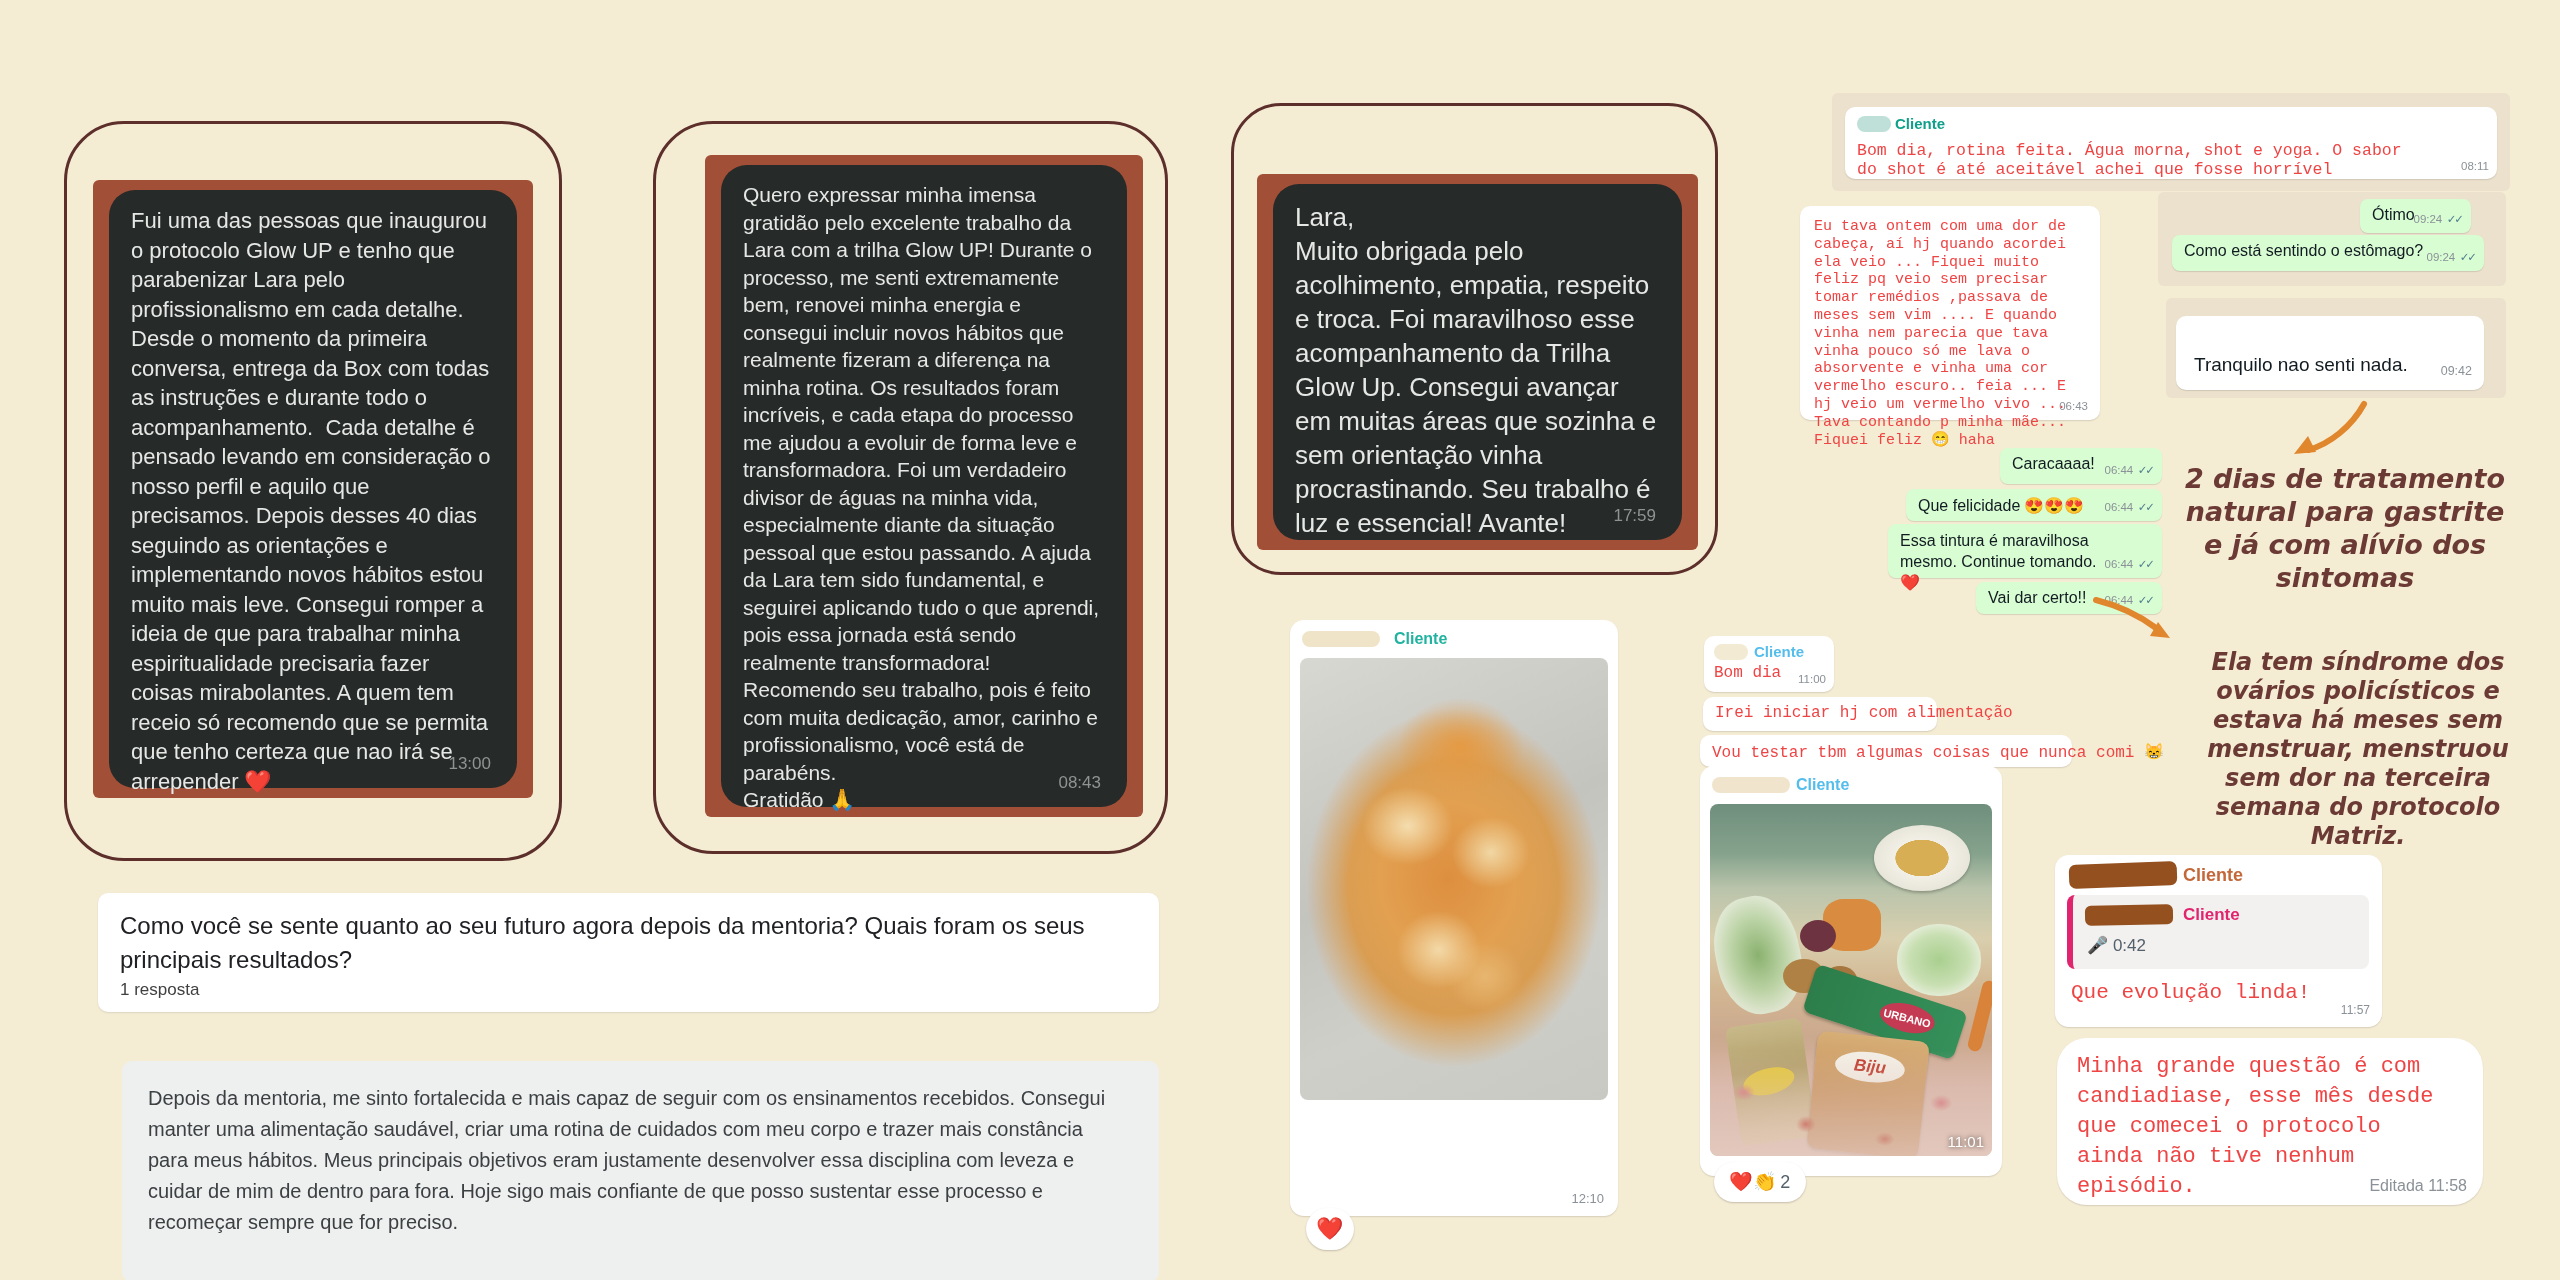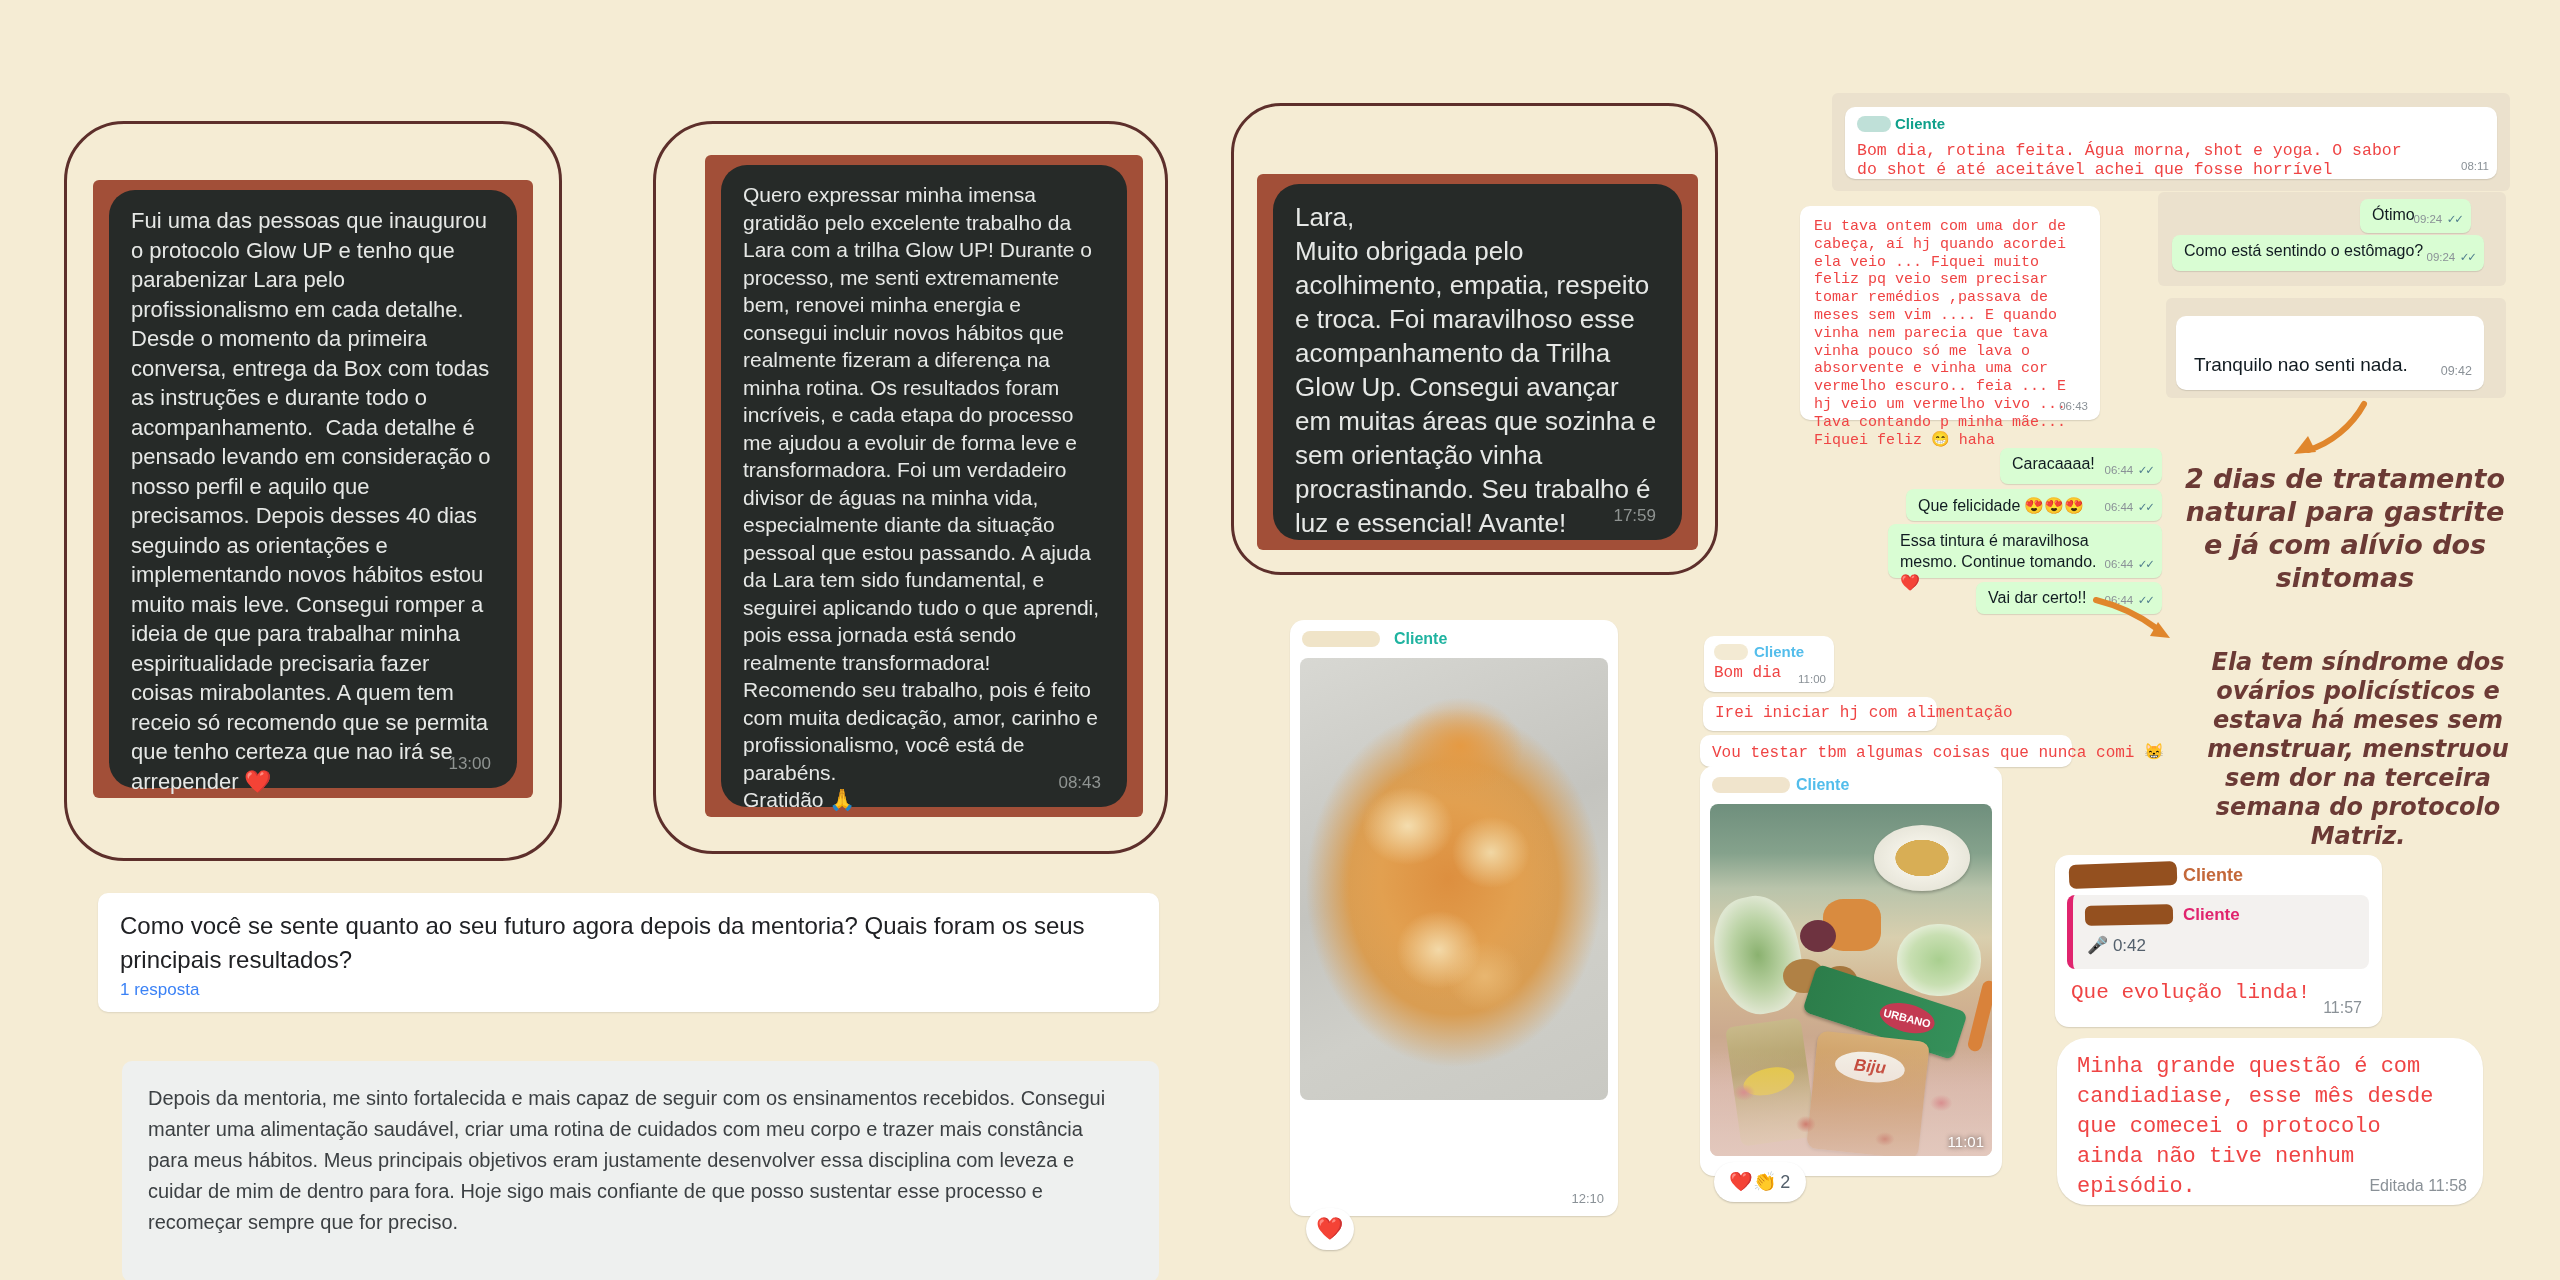--- a/index.html
+++ b/index.html
@@ -15,21 +15,21 @@
   .f3{left:1257px;top:174px;width:441px;height:376px;}
   .dark{position:absolute;inset:10px 16px;background:#262a28;border-radius:26px;}
   .dark-text{position:absolute;left:22px;right:22px;top:16px;color:#e6e8e6;white-space:pre-wrap;}
   .t1 .dark-text{font-size:22px;line-height:29.5px;}
   .t2 .dark-text{font-size:21px;line-height:27.5px;}
   .t3 .dark-text{font-size:26px;line-height:34px;}
   .dark-time{position:absolute;right:26px;bottom:14px;color:#8f9492;font-size:17px;}
   
   .formq{position:absolute;left:98px;top:893px;width:1061px;height:119px;background:#ffffff;border-radius:10px;box-shadow:0 1px 2px rgba(0,0,0,.10);}
   .formq .q{position:absolute;left:22px;top:16px;width:990px;font-size:24px;line-height:34px;color:#202124;}
-  .formq .r{position:absolute;left:22px;bottom:12px;font-size:17px;color:#3b82f6;}
+  .formq .r{position:absolute;left:22px;bottom:12px;font-size:17px;color:#404040;}
   .forma{position:absolute;left:122px;top:1061px;width:1037px;height:221px;background:#eef0ef;border-radius:10px;}
   .forma .a{position:absolute;left:26px;top:22px;width:980px;font-size:20px;line-height:31px;color:#3c4043;}
   
   .wa-strip{position:absolute;background:#ebe1cd;border-radius:6px;}
   .bub{position:absolute;background:#ffffff;border-radius:10px;box-shadow:0 1px 1.5px rgba(0,0,0,.13);}
   .sender{font-weight:bold;font-size:15px;}
   .blob{display:inline-block;width:78px;height:16px;border-radius:8px;background:#f0e4c8;vertical-align:-2px;margin-right:6px;}
   .msg{color:#ef4444;font-size:16px;font-family:Liberation Mono, monospace;}
   .wt{color:#8a9197;font-size:11.5px;white-space:nowrap;}
   .tick{color:#53818f;font-size:11.5px;letter-spacing:-2px;}
@@ -124,21 +124,21 @@
   .groc-react .cnt{color:#54606c;font-size:18px;margin-left:3px;}
   
   .bub-voice{left:2055px;top:855px;width:327px;height:172px;border-radius:14px;}
   .bub-voice .sender{position:absolute;left:128px;top:10px;color:#c4683a;font-size:18px;}
   .v-scrib{position:absolute;left:14px;top:8px;width:108px;height:24px;background:#94501f;border-radius:7px;transform:rotate(-2deg);}
   .quote{position:absolute;left:12px;top:40px;width:296px;height:74px;background:#f3f1ef;border-radius:8px;border-left:6px solid #e0246e;}
   .quote .q-scrib{position:absolute;left:12px;top:10px;width:88px;height:20px;background:#94501f;border-radius:6px;transform:rotate(-1deg);}
   .quote .sender{position:absolute;left:110px;top:10px;color:#e0246e;font-size:17px;}
   .quote .vrow{position:absolute;left:14px;top:40px;font-size:17px;color:#54606c;}
   .bub-voice .msg{position:absolute;left:16px;top:126px;font-size:21px;}
-  .bub-voice .wt{position:absolute;right:20px;bottom:10px;font-size:16px;margin-top:28px;}
+  .bub-voice .wt{position:absolute;right:12px;bottom:10px;font-size:12px;margin-top:28px;}
   
   .bub-cand{left:2057px;top:1038px;width:426px;height:167px;border-radius:30px;}
   .bub-cand .msg{position:absolute;left:20px;top:14px;width:370px;font-size:22px;line-height:30px;}
   .bub-cand .wt{position:absolute;right:16px;bottom:10px;font-size:16px;}
   
   .arr{position:absolute;}
 </style>
 </head>
 <body>
 

